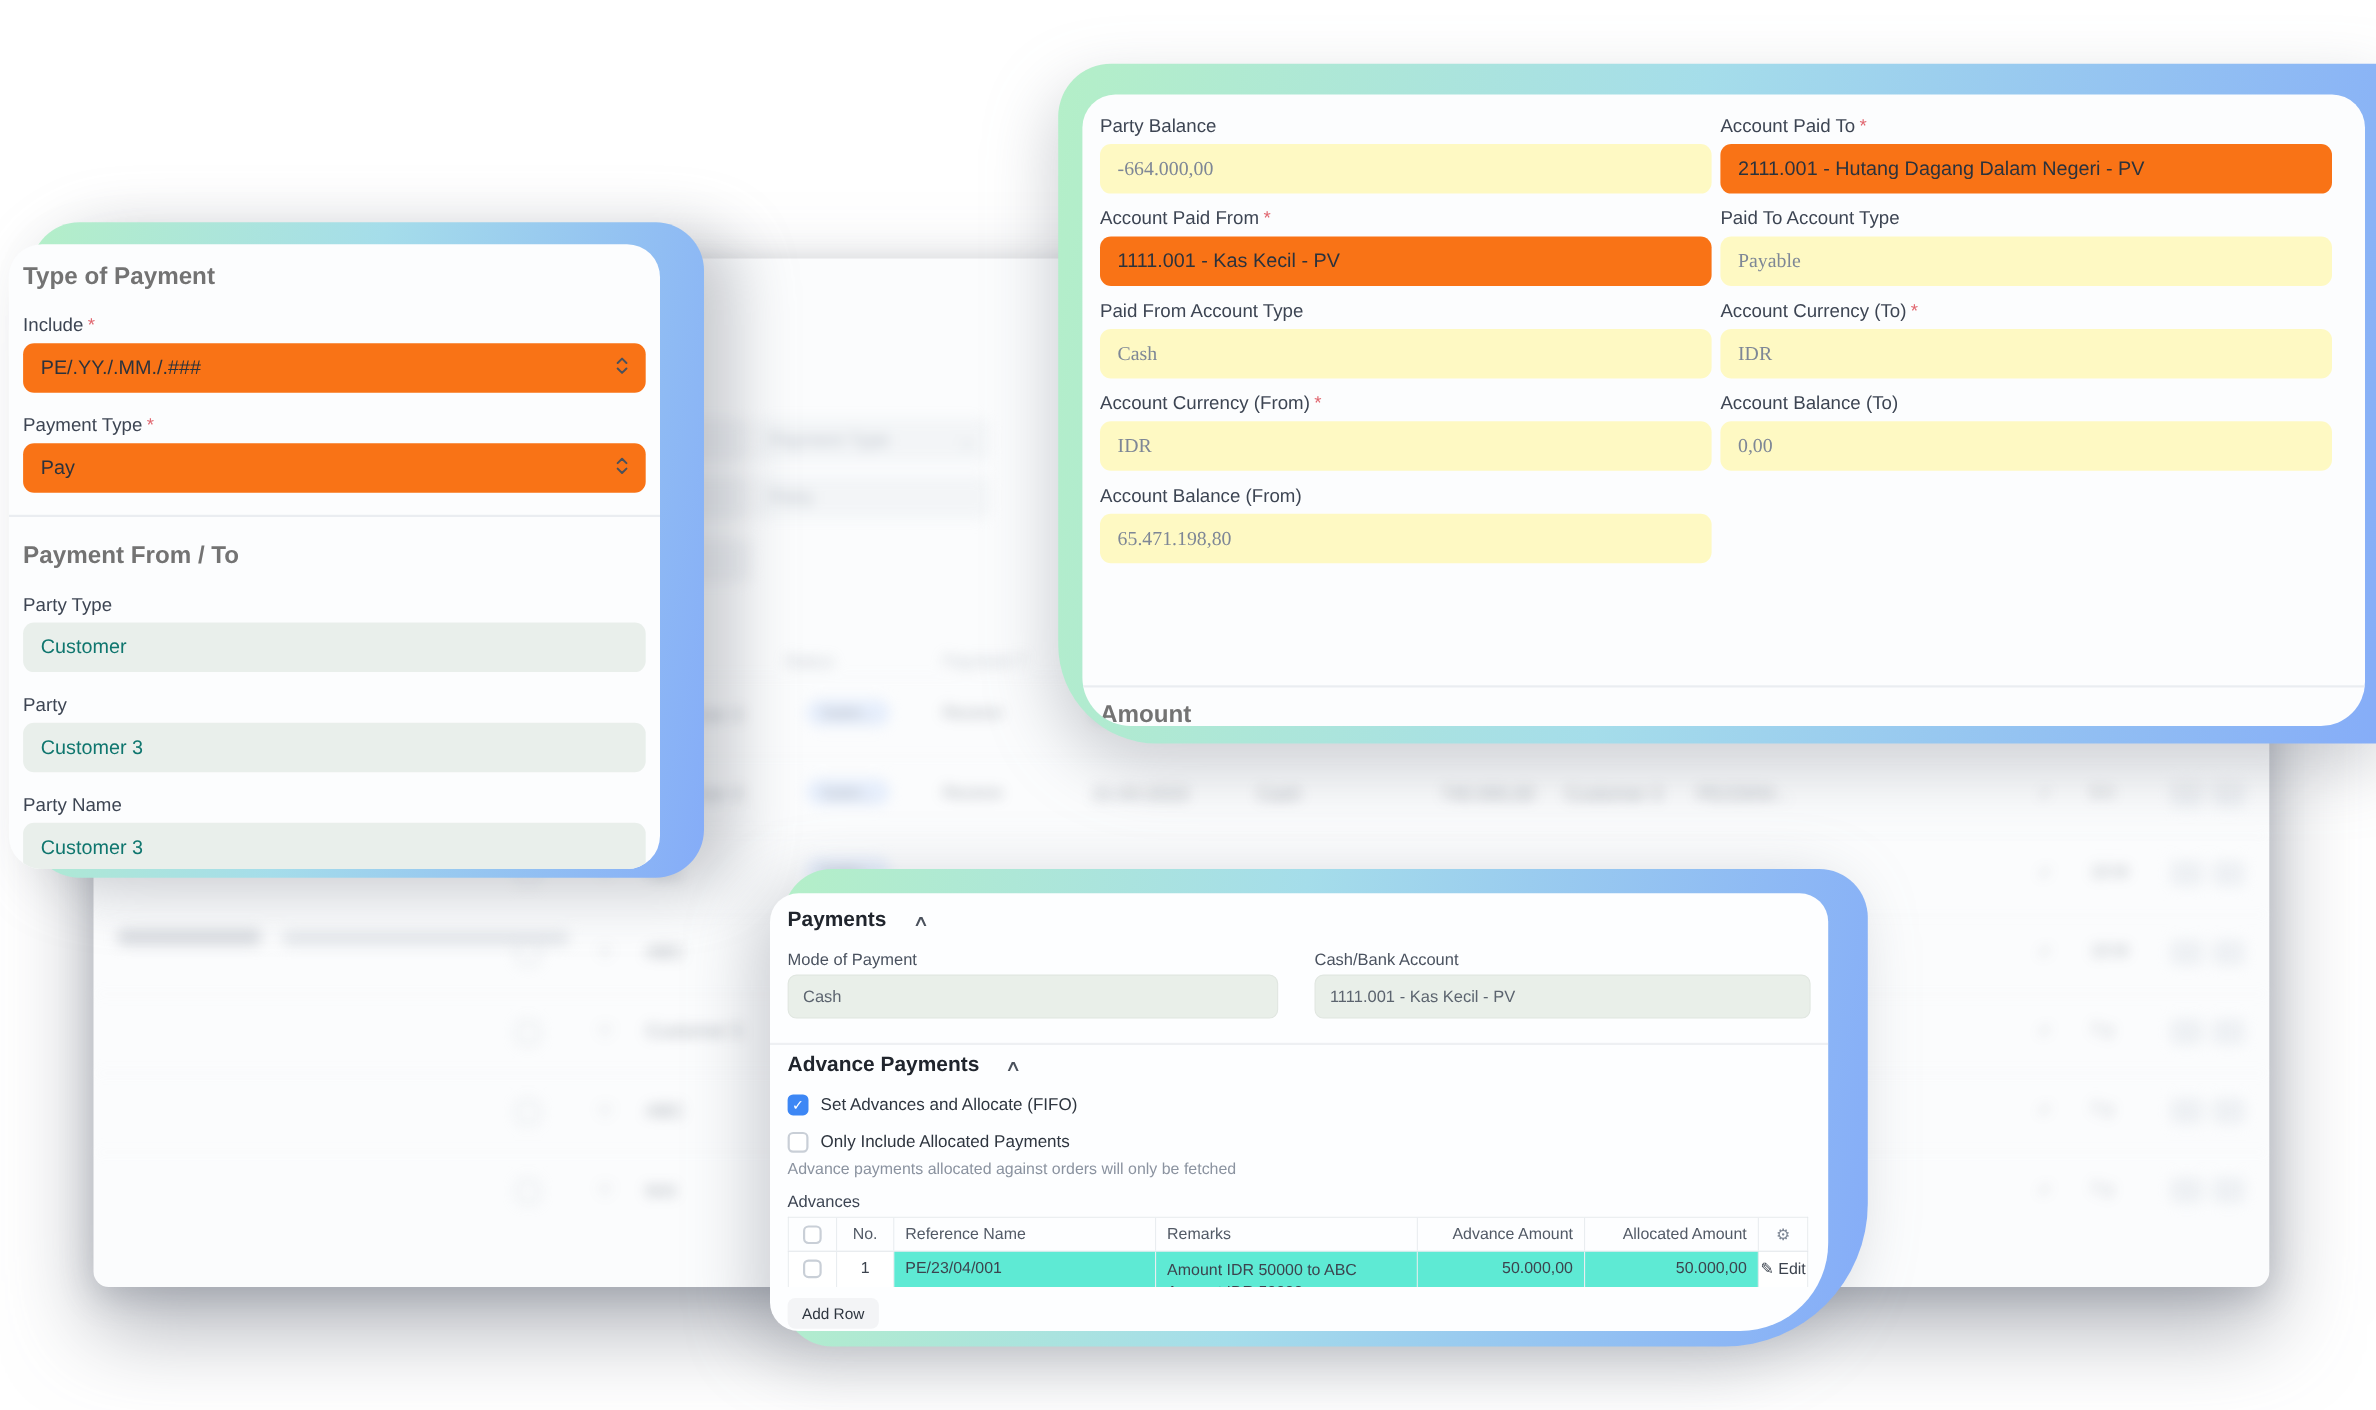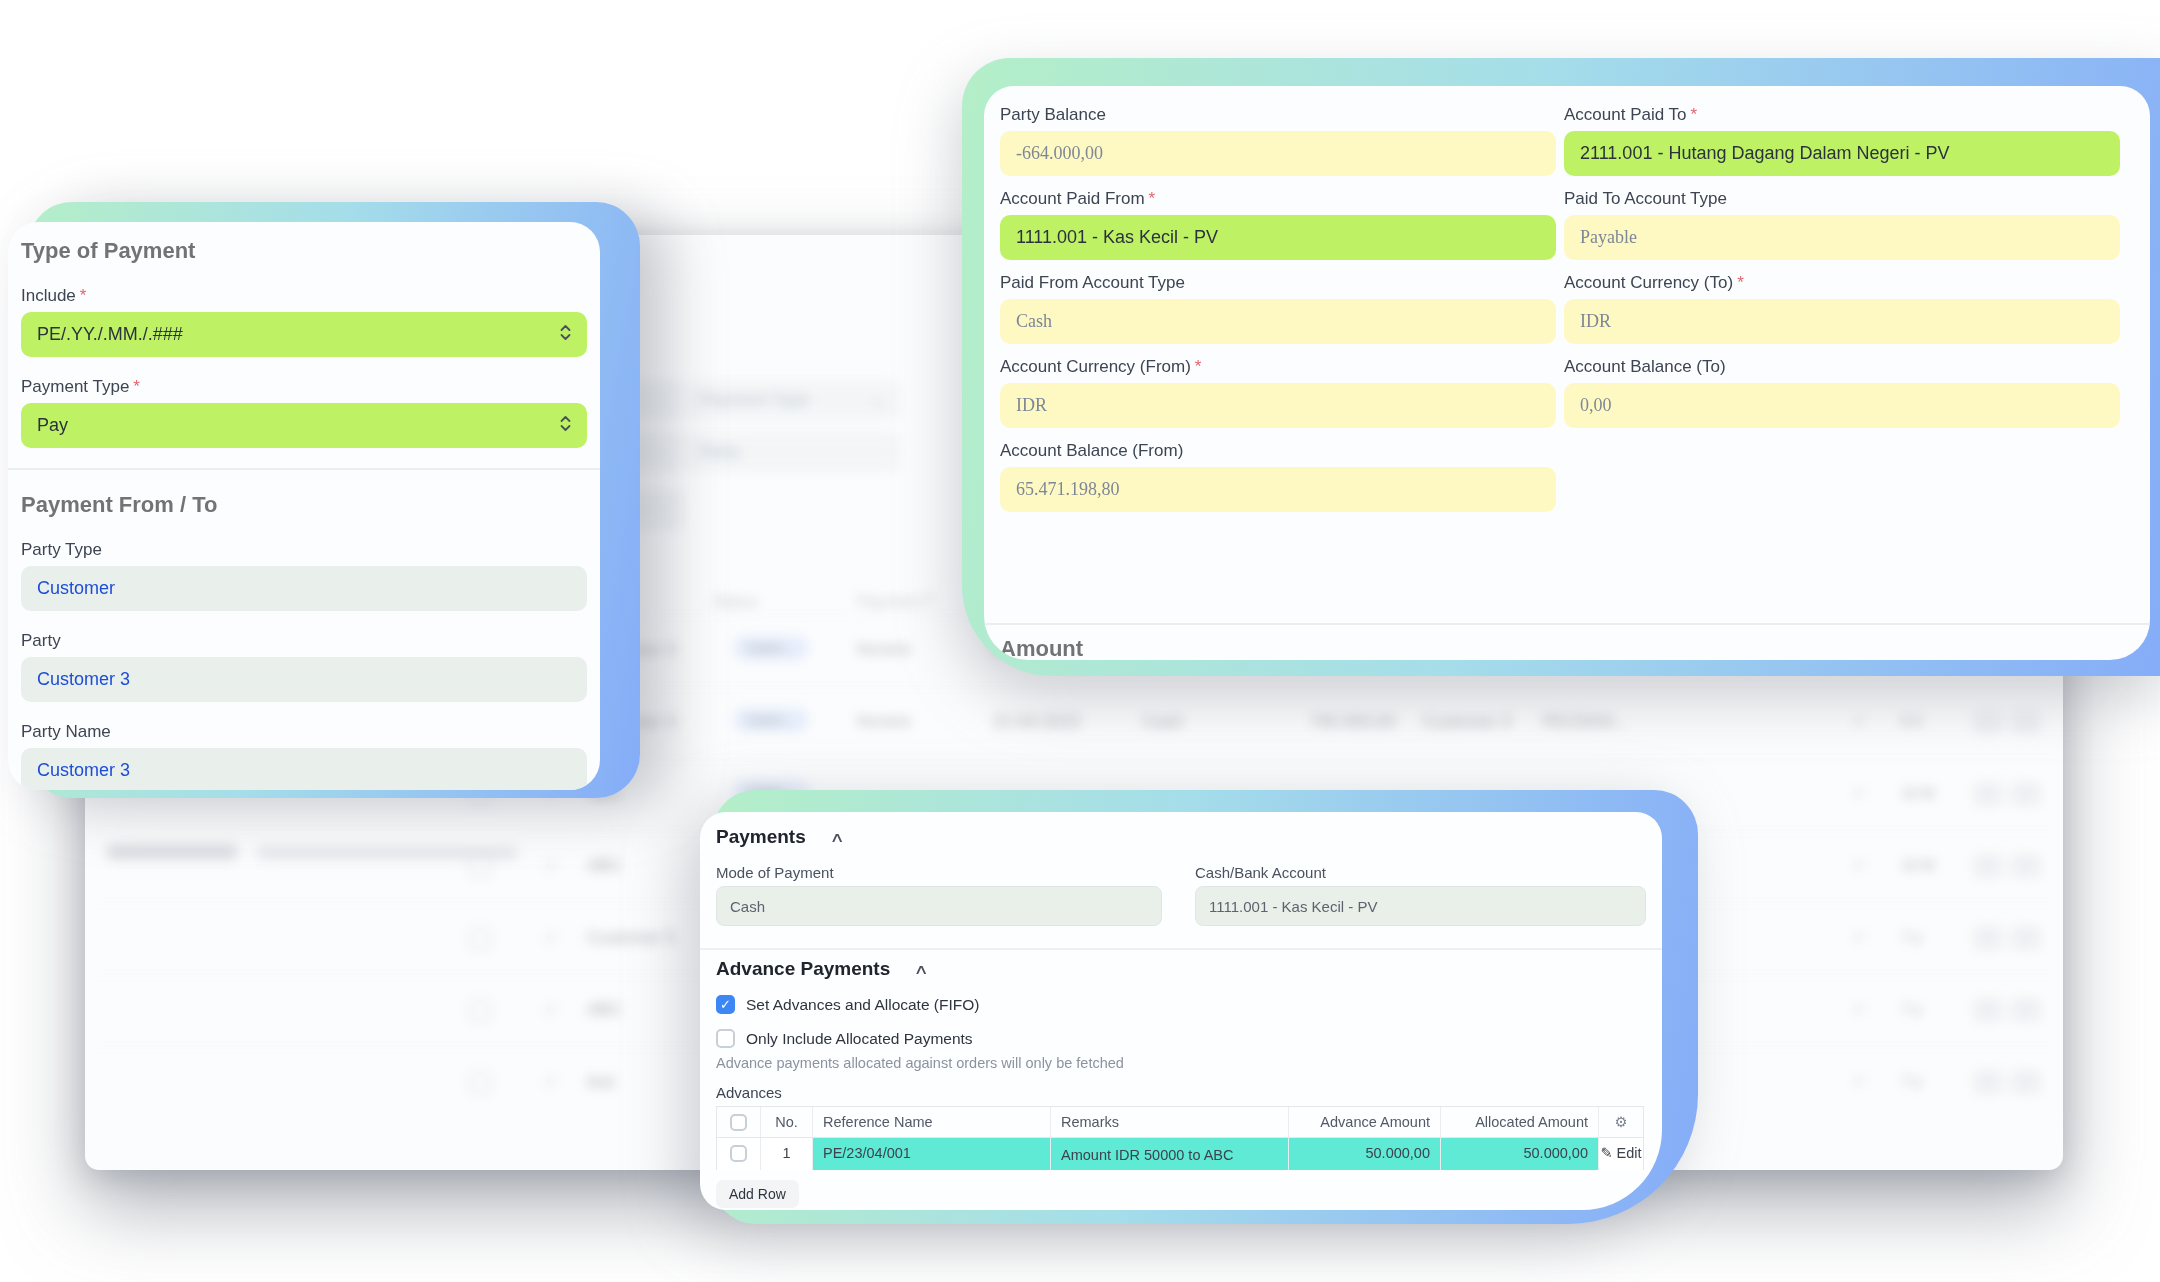--- a/index.html
+++ b/index.html
@@ -43,23 +43,23 @@
   .bg-bar.b2{ left:172px; top:612px; width:260px; height:12px; background:#cdd2d9; }
 
   
   .panel-wrap { position:absolute; }
   .backing { position:absolute; background:linear-gradient(100deg,#b4efc8 0%,#a5ddea 45%,#85acf8 100%); }
   .panel-card { position:absolute; background:#fcfdfe; overflow:hidden; }
   .flabel { font-size:17px; line-height:19px; color:#3d4553; margin-bottom:7px; }
   .req { color:#e0656e; margin-left:4px; }
   .finput { height:45px; border-radius:10px; display:flex; align-items:center; padding:0 16px;
             font-size:18px; color:#2b323c; position:relative; }
-  .finput.pink { background:#bef264;text-align:center; }
+  .finput.pink { background:#f97316;text-align:center; }
   .finput.lavender { background:#fef9c3; color:#7e8796;font-family:Liberation Serif, serif; }
-  .finput.green { background:#e9efeb; color:#1d4ed8; }
+  .finput.green { background:#e9efeb; color:#0f766e; }
   .sel-ic { position:absolute; right:14px; top:50%; transform:translateY(-50%); }
   .h-title { font-size:22px; font-weight:700; color:#737373; }
   .divider { height:2px; background:#eaedf1; }
 
   
   .lp-wrap { left:0; top:0; width:700px; height:860px;
              filter:drop-shadow(28px 10px 28px rgba(100,105,118,.35)); }
   .lp-back { left:28px; top:202px; width:612px; height:596px; border-radius:44px; }
   .lp-card { left:8px; top:222px; width:592px; height:568px; border-radius:30px; padding:16px 13px 0 13px; }
   .lp-card .h-title { margin-bottom:22px; }

